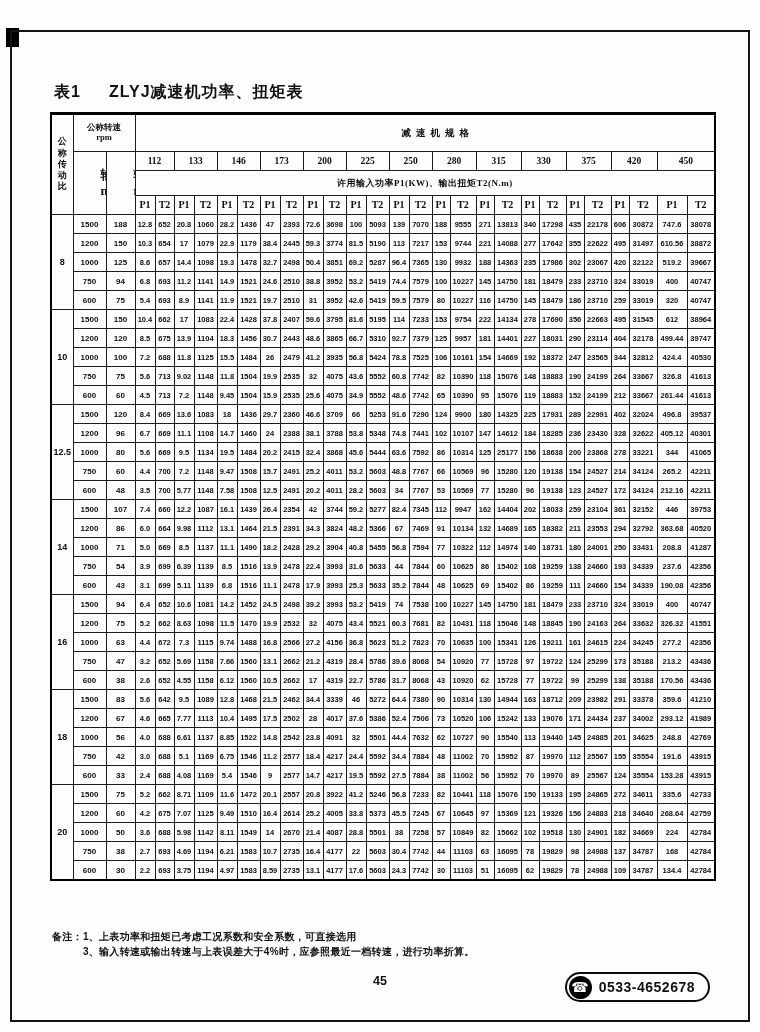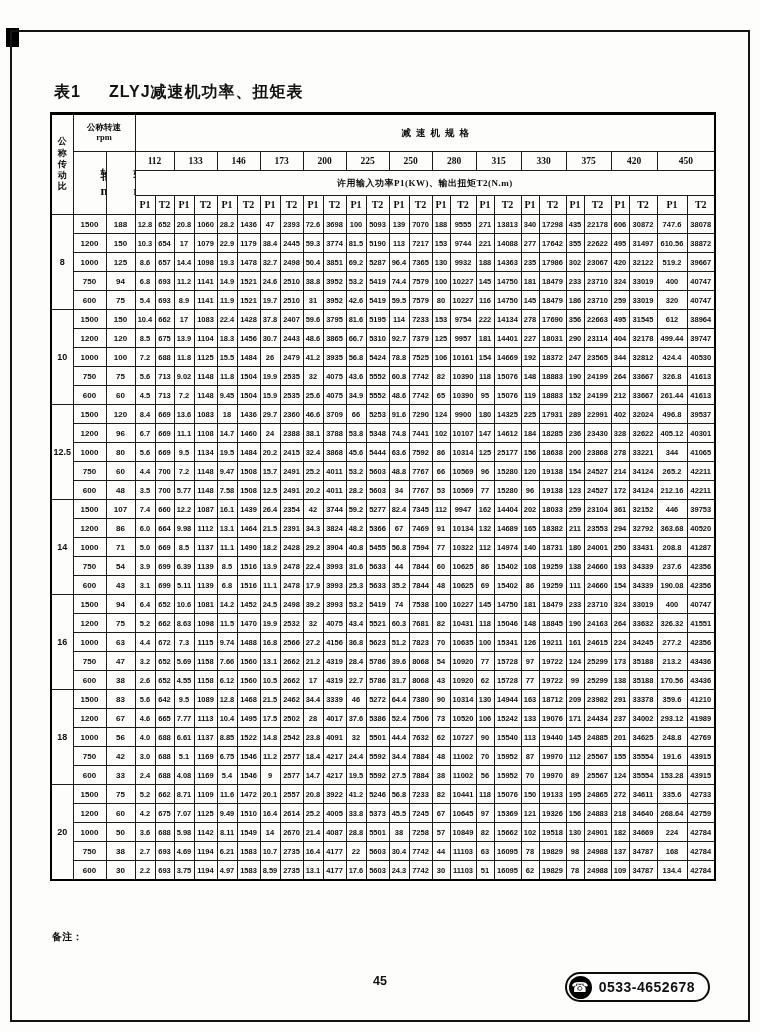--- a/index.html
+++ b/index.html
@@ -1209,20 +1209,22 @@
         <td>34787</td>
         <td>134.4</td>
         <td>42784</td>
       </tr>
     </tbody>
   </table>
 
 <div class="notes">
   <span class="notes-label">备注：</span>
   <div class="notes-lines">
+    <div>1、上表功率和扭矩已考虑工况系数和安全系数，可直接选用</div>
+    <div>3、输入转速或输出转速与上表误差大于4%时，应参照最近一档转速，进行功率折算。</div>
   </div>
 </div>
 
 <div class="page-number">45</div>
 
 <div class="phone-badge">
   <span class="phone-icon">☎</span>
   <span>0533-4652678</span>
 </div>
 

